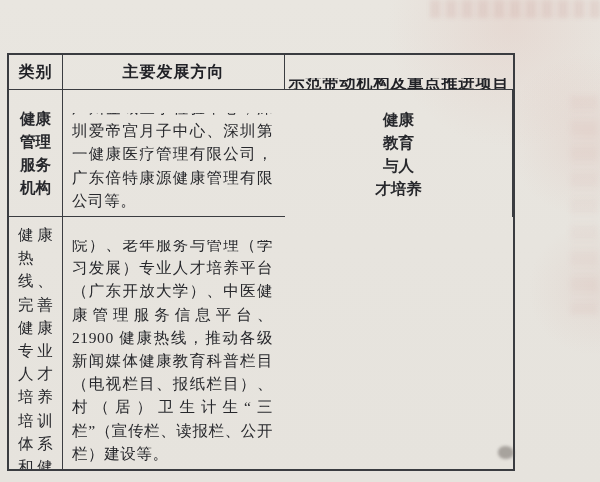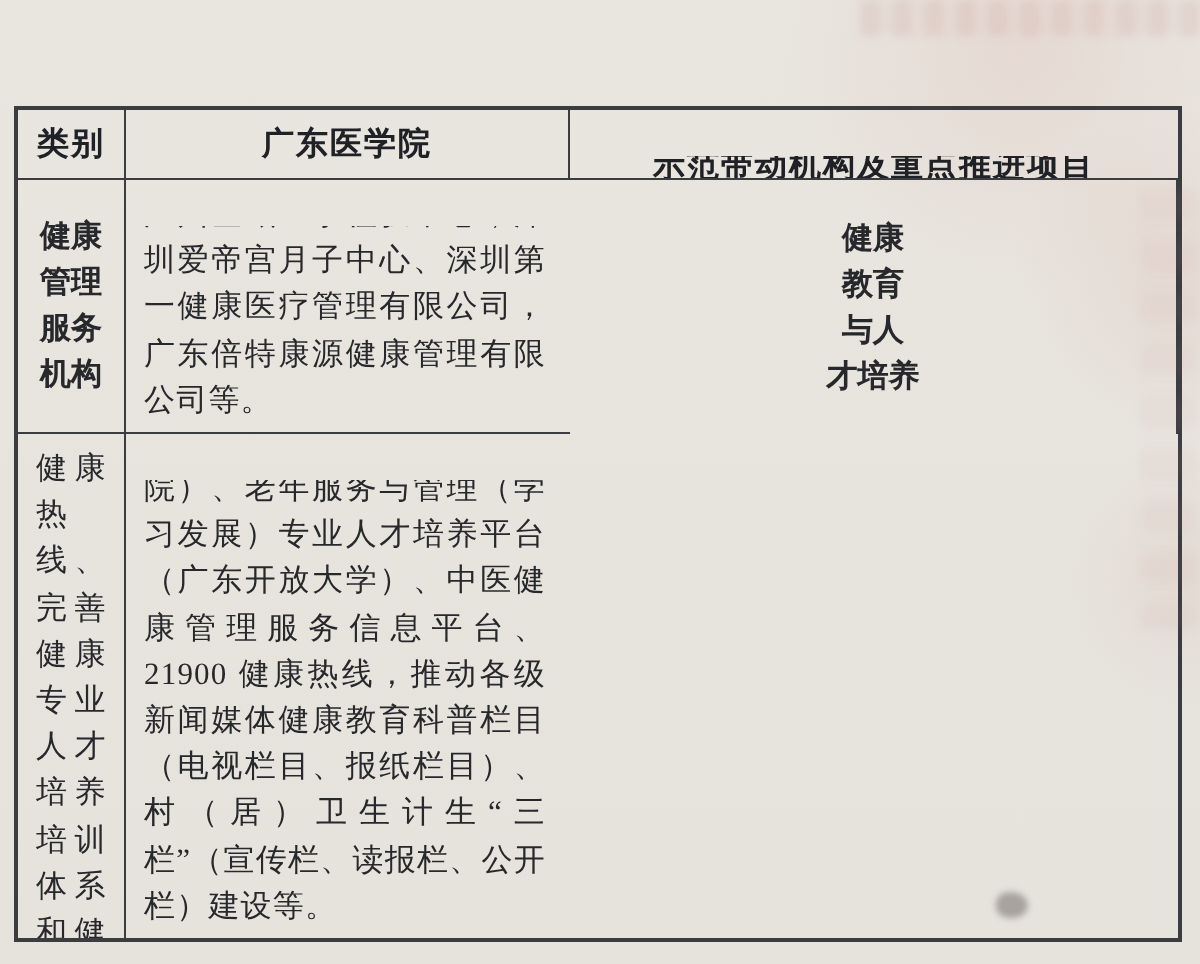--- a/index.html
+++ b/index.html
@@ -34,21 +34,21 @@
     font-family: "Liberation Sans", "DejaVu Sans", sans-serif;
     font-weight: bold;
     font-size: 19px;
     letter-spacing: 1.5px;
     color: #1e1f22;
   }
   .doc-table {
     position: absolute;
     left: 7px;
     top: 53px;
-    width: 584px;
+    width: 508px;
     height: 418px;
     border: 2px solid #3a3c40;
     display: grid;
     grid-template-columns: 54px 222px 1fr;
     grid-template-rows: 35px 127px 1fr;
     box-sizing: border-box;
     background: transparent;
   }
   .cell {
     box-sizing: border-box;
@@ -135,21 +135,21 @@
 </style>
 </head>
 <body>
 
 <div class="page">
 
 
   <div class="doc-table">
 
     <div class="cell header-cell">类别</div>
-    <div class="cell header-cell">广东医学院</div>
+    <div class="cell header-cell">主要发展方向</div>
     <div class="cell header-cell last-col">示范带动机构及重点推进项目</div>
 
     <div class="cell category-cell">健康
 管理
 服务
 机构</div>
     <div class="cell projects-cell last-col">
       <div class="projects-text">广州金域医学检验中心，深圳爱帝宫月子中心、深圳第一健康医疗管理有限公司，广东倍特康源健康管理有限公司等。</div>
     </div>
 

